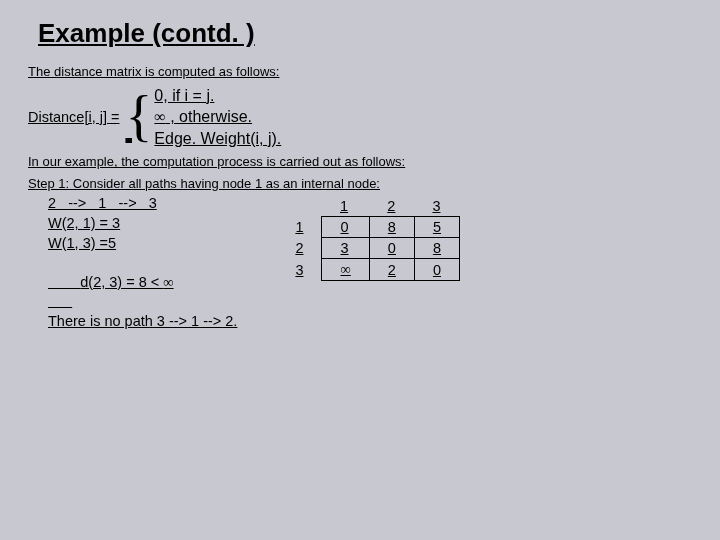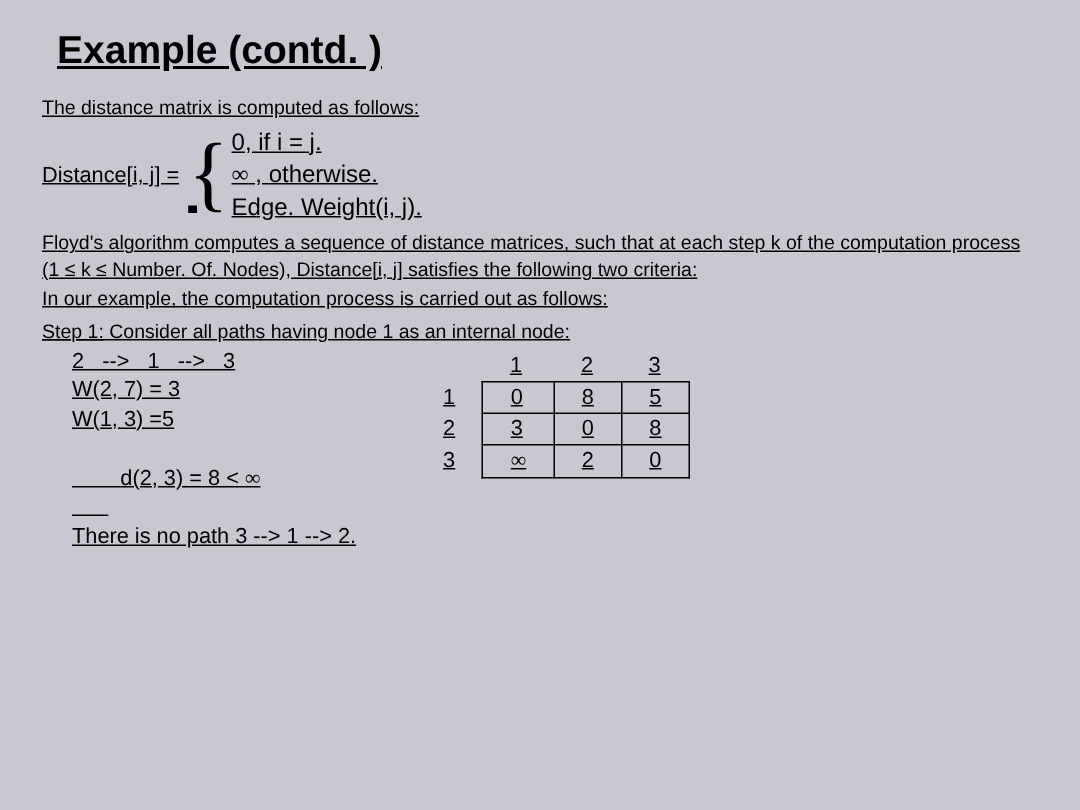--- a/index.html
+++ b/index.html
@@ -101,32 +101,31 @@
     <span class="brace">{</span>
     <span class="cases">
       <span>0, if i = j.</span>
       <span>
         <span class="inf">∞</span><span> , otherwise.</span>
       </span>
       <span>Edge. Weight(i, j).</span>
     </span>
   </div>
 
-  <div class="para">Floyd's algorithm computes a sequence of distance matrices, such that at each step k of the computation process (1 ≤ k ≤ Number. Of. Nodes), Distance[i, j] satisfies the following two criteria:</div>
 
 
   <div class="para">In our example, the computation process is carried out as follows:</div>
   <div class="para step-block">
     <span class="ul">Step 1:</span><span> Consider all paths having node 1 as an internal node:</span>
   </div>
 
   <div class="bottom">
     <div class="left-col">
       <div>2   --&gt;   1   --&gt;   3</div>
-      <div>W(2, 7) = 3</div>
+      <div>W(2, 1) = 3</div>
       <div class="indent1">W(1, 3) =5</div>
       <div class="indent2">
         <span>d(2, 3) = 8 &lt; </span><span class="inf">∞</span>
       </div>
       <div>There is no path 3 --&gt; 1 --&gt; 2.</div>
     </div>
 
     <table class="tbl">
       <tbody>
           <tr>

